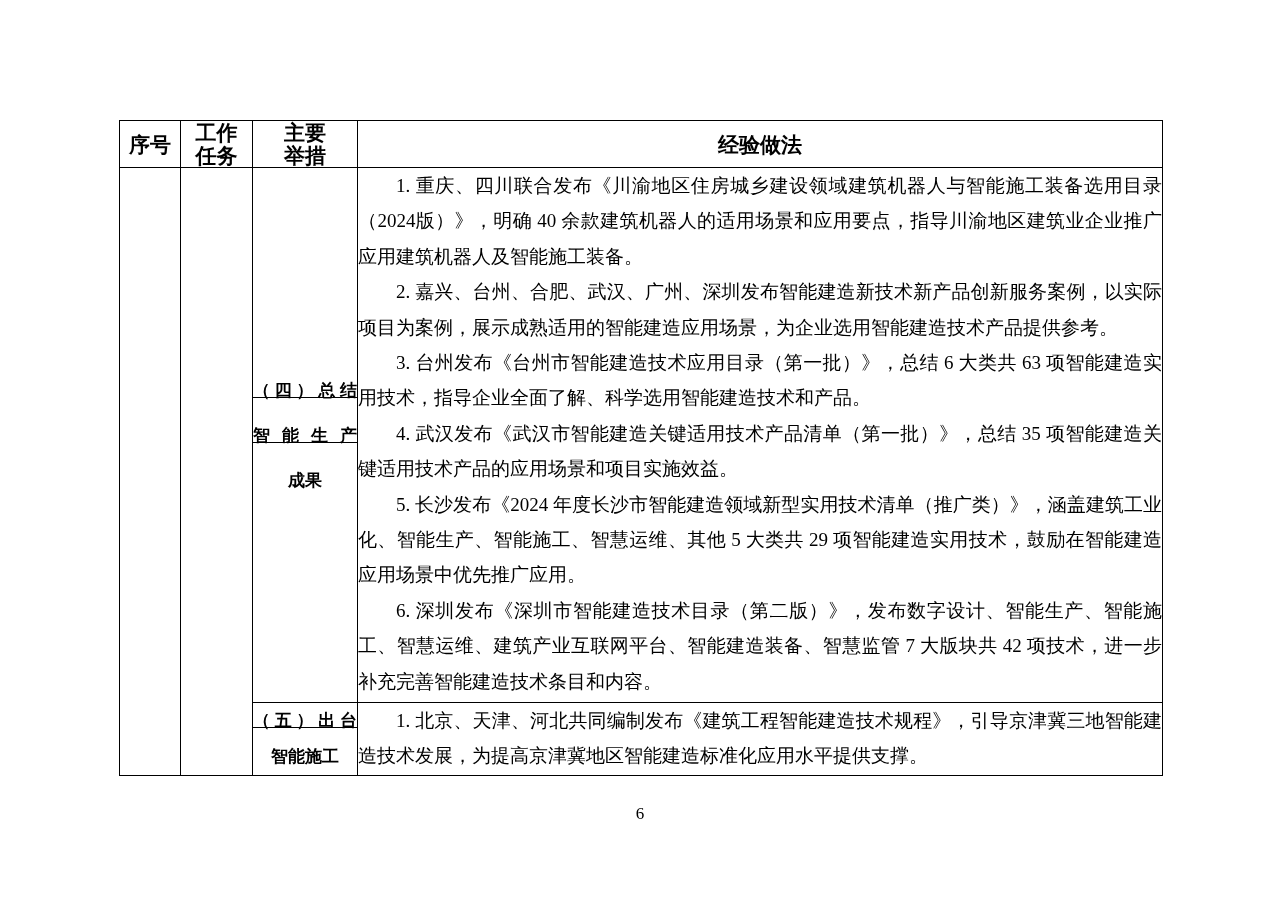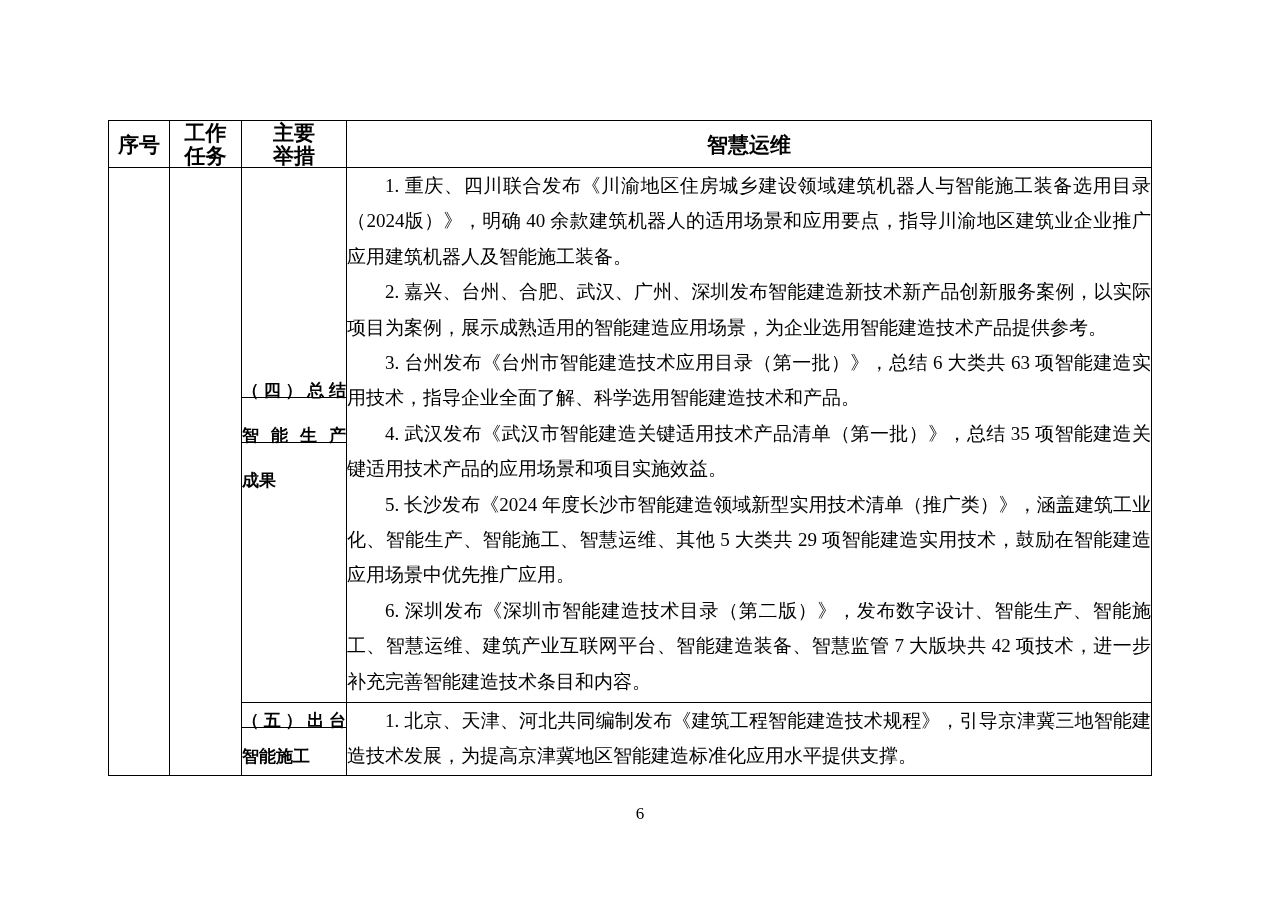--- a/index.html
+++ b/index.html
@@ -10,21 +10,21 @@
     position: relative;
     width: 1280px;
     height: 905px;
     background: #ffffff;
     color: #000000;
     font-family: "Liberation Serif", serif;
     overflow: hidden;
   }
   .doc-table {
     position: absolute;
-    left: 108px;
+    left: 119px;
     top: 120px;
     width: 1043px;
     border-collapse: collapse;
     table-layout: fixed;
   }
   .doc-table th, .doc-table td {
     border: 1.5px solid #000000;
     padding: 0;
   }
   .head-row th {
@@ -41,21 +41,21 @@
   .row-b { height: 72px; }
   .measure-cell {
     vertical-align: middle;
     padding: 0 9px;
     font-family: "Liberation Serif", serif;
     font-weight: bold;
     font-size: 17px;
   }
   .measure-line {
     line-height: 45px;
-    text-align: left;
+    text-align: center;
   }
   .measure-line:not(:last-child) {
     text-align: justify;
     text-align-last: justify;
     text-decoration: underline;
   }
   .row-b .measure-line {
     line-height: 36px;
   }
   .content-cell {
@@ -89,21 +89,21 @@
     <col style="width:105px">
     <col style="width:805px">
   </colgroup>
   <tbody>
       <tr class="head-row">
     <th>序号</th>
     <th>工作
 任务</th>
     <th>主要
 举措</th>
-    <th>智慧运维</th>
+    <th>经验做法</th>
   </tr>
   <tr class="row-a">
     <td rowspan="2"></td>
     <td rowspan="2"></td>
     <td class="measure-cell">
       <div class="measure-line">（四）总结</div>
       <div class="measure-line">智能生产</div>
       <div class="measure-line">成果</div>
     </td>
     <td class="content-cell">

